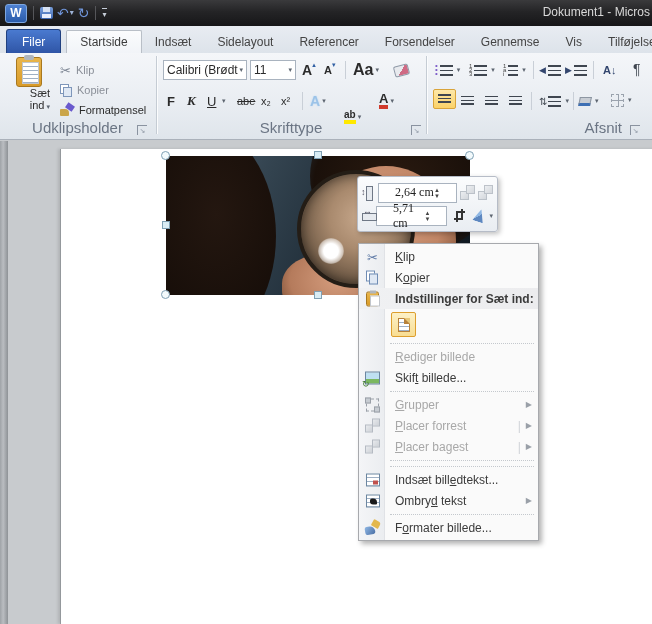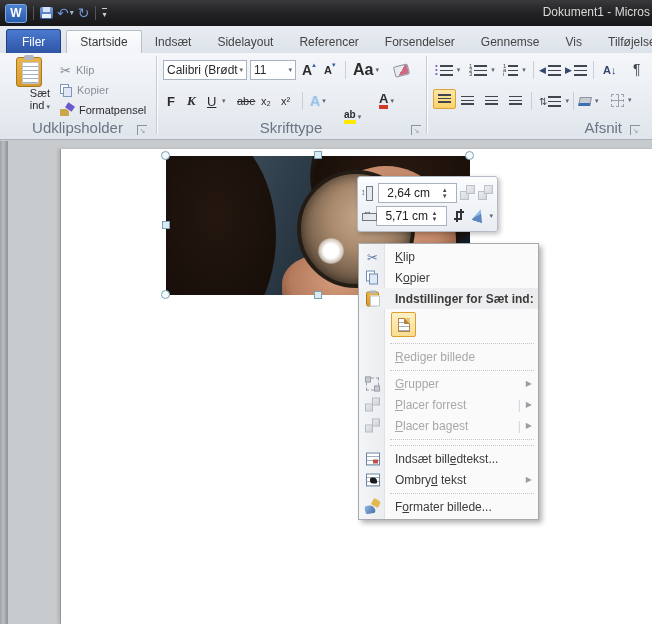--- a/index.html
+++ b/index.html
@@ -129,21 +129,21 @@
   .sizebar { position:absolute; left:357px; top:176px; width:141px; height:56px; z-index:5;
     background:linear-gradient(180deg,#fbfcfd,#e9edf2); border:1px solid #b6bcc7; border-radius:3px;
     box-shadow:2px 2px 5px rgba(0,0,0,.25); padding:4px 4px; }
   .sb-row { display:flex; align-items:center; height:23px; gap:3px; }
   .dim-ic { width:14px; height:14px; position:relative; }
   .dim-ic.h:before { content:""; position:absolute; right:2px; top:0; width:5px; height:13px; background:#e6eaef; border:1px solid #6f7886; }
   .dim-ic.h:after { content:"↕"; position:absolute; left:-1px; top:1px; font-size:9px; color:#556; }
   .dim-ic.w:before { content:""; position:absolute; left:0; bottom:2px; width:13px; height:6px; background:#e6eaef; border:1px solid #6f7886; }
   .dim-ic.w:after { content:"↔"; position:absolute; left:1px; top:-3px; font-size:9px; color:#556; }
   .spin { width:82px; height:20px; background:#fff; border:1px solid #a9b3bf; display:flex; align-items:center;
-    font-size:12px; color:#222; padding:0 8px; }
+    font-size:12px; color:#222; padding:0 16px;font-family:Liberation Serif, serif; }
   .spin .arrows { margin-left:auto; display:flex; flex-direction:column; font-size:6px; color:#444; line-height:6px; }
   .layer-ic { position:relative; width:16px; height:15px; opacity:.55; }
   .layer-ic i { position:absolute; width:9px; height:9px; background:linear-gradient(135deg,#e3e6ea,#b9bec5); border:1px solid #8d96a2; }
   .layer-ic i:first-child { left:0; bottom:0; } .layer-ic i:last-child { right:0; top:0; }
   .crop-ic { width:13px; height:13px; position:relative; }
   .crop-ic:before { content:""; position:absolute; left:2px; top:2px; right:0; bottom:0; border-left:2px solid #333; border-top:2px solid #333; }
   .crop-ic:after { content:""; position:absolute; right:2px; bottom:2px; left:0; top:0; border-right:2px solid #333; border-bottom:2px solid #333; }
   .rot-ic { width:14px; height:13px; background:linear-gradient(135deg,#8fb7e4 50%,#5d87c0 50%); clip-path:polygon(0 100%,50% 0,100% 100%); transform:rotate(18deg); }
 
   
@@ -476,20 +476,26 @@
       </div>
       <div class="paste-row">
         <span class="paste-opt">
           <span class="sheet-ic"></span>
         </span>
       </div>
       <div class="msep"></div>
       <div class="mi disabled">
         <span><span></span><span class="accel">R</span><span>ediger billede</span></span>
       </div>
+      <div class="mi">
+        <span class="ic">
+          <span class="mic-chgpic"></span>
+        </span>
+        <span><span>Skif</span><span class="accel">t</span><span> billede...</span></span>
+      </div>
       <div class="msep"></div>
       <div class="mi disabled">
         <span class="ic">
           <span class="mic-group"></span>
         </span>
         <span><span></span><span class="accel">G</span><span>rupper</span></span>
         <span class="sub">▶</span>
       </div>
       <div class="mi disabled">
         <span class="ic">

